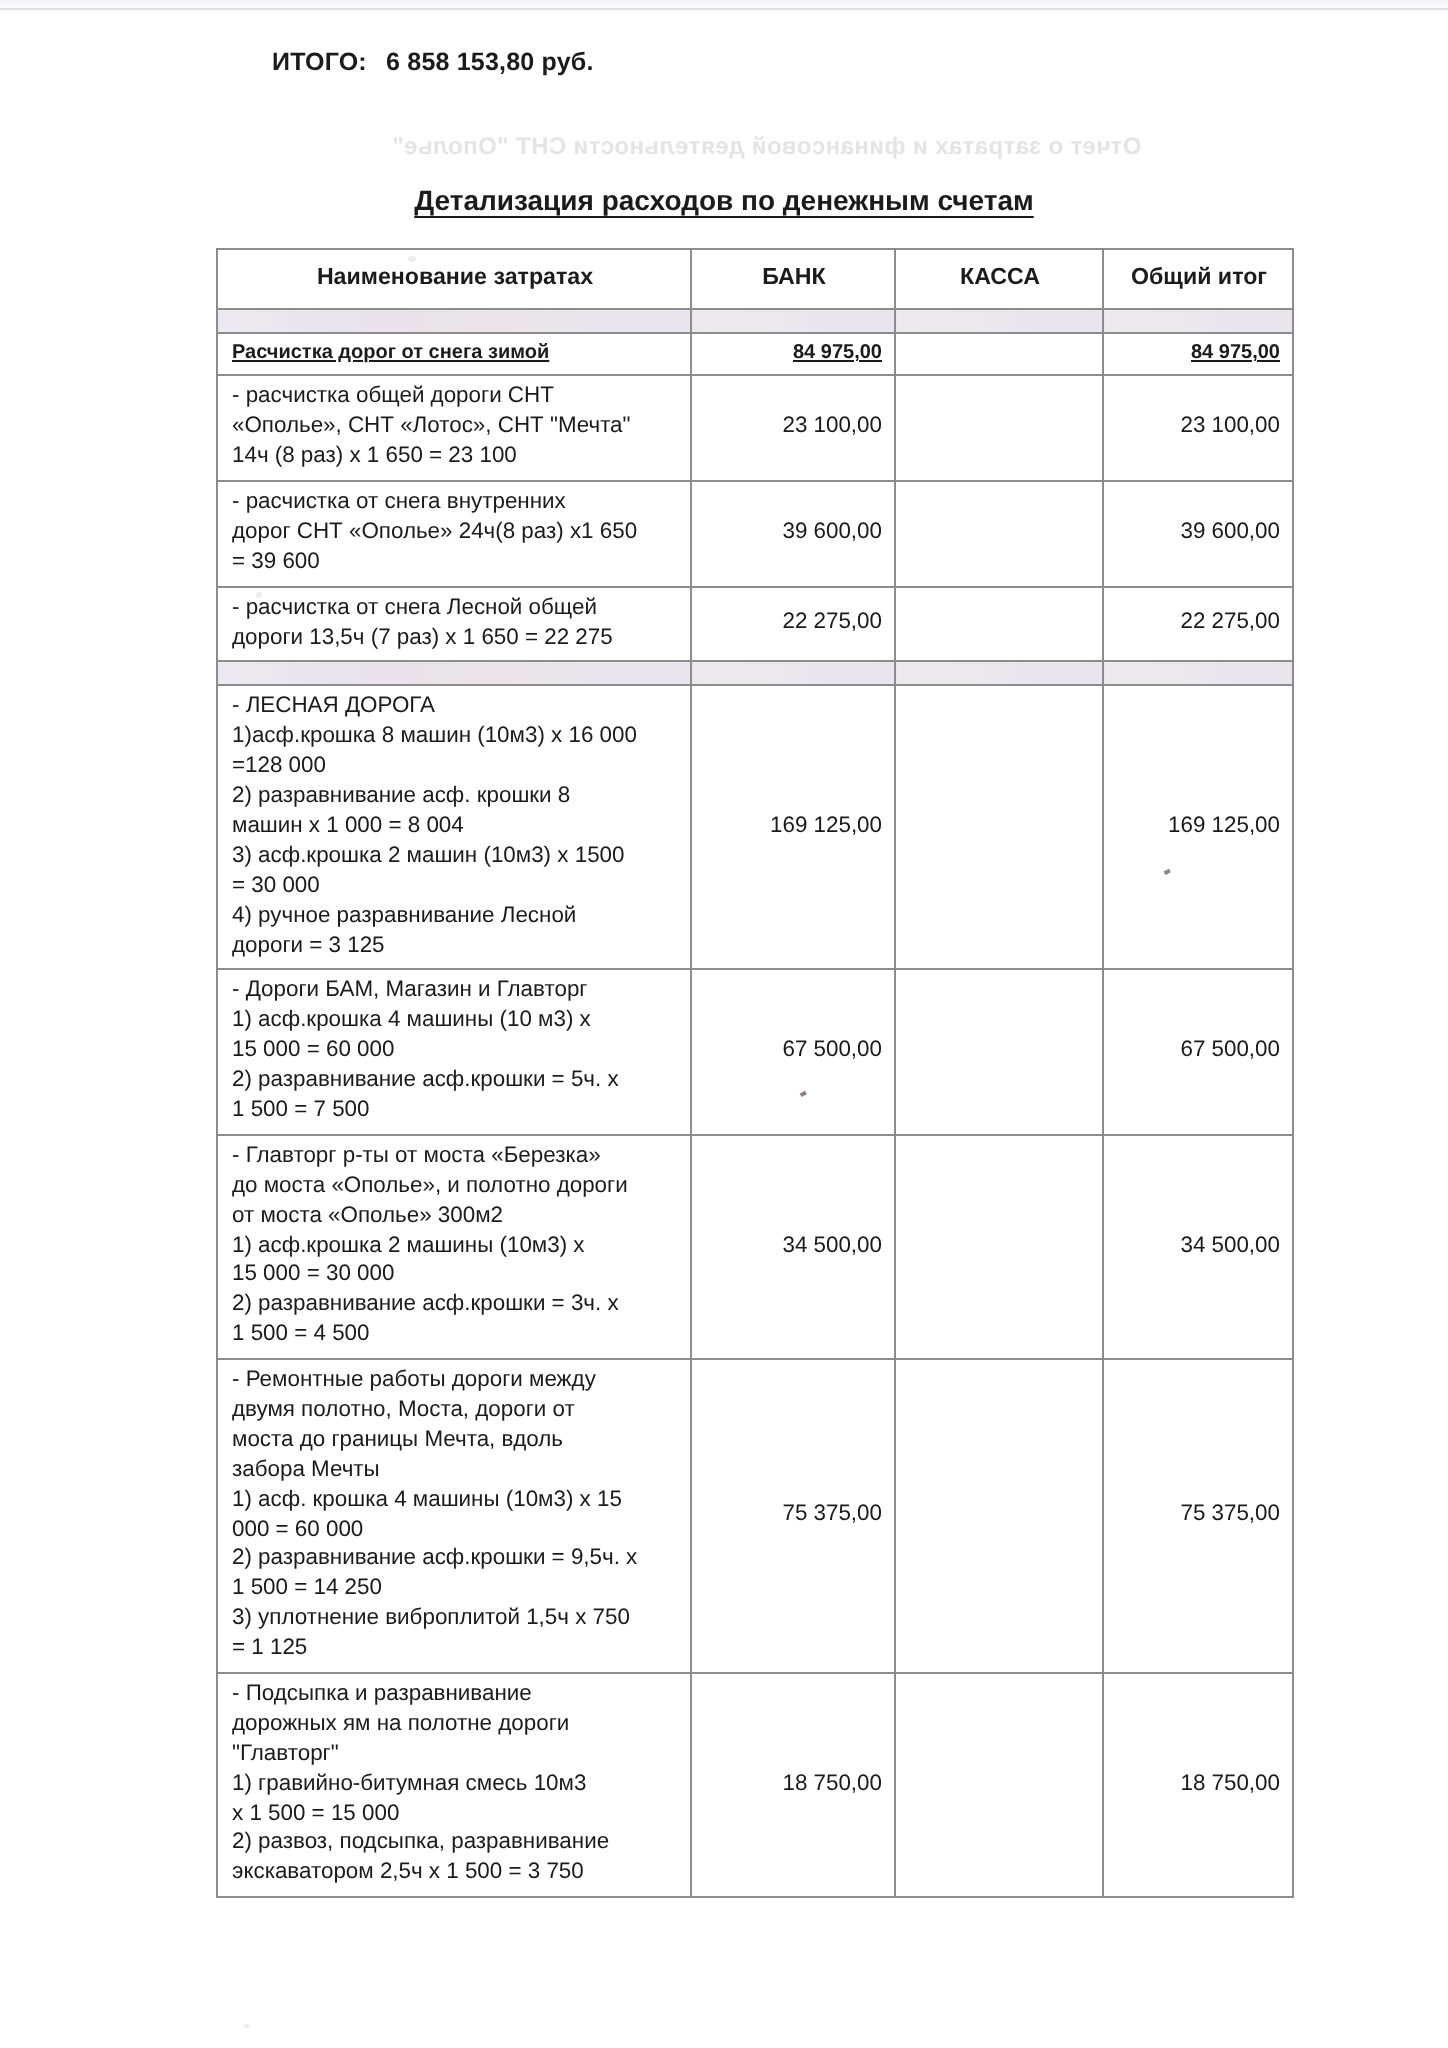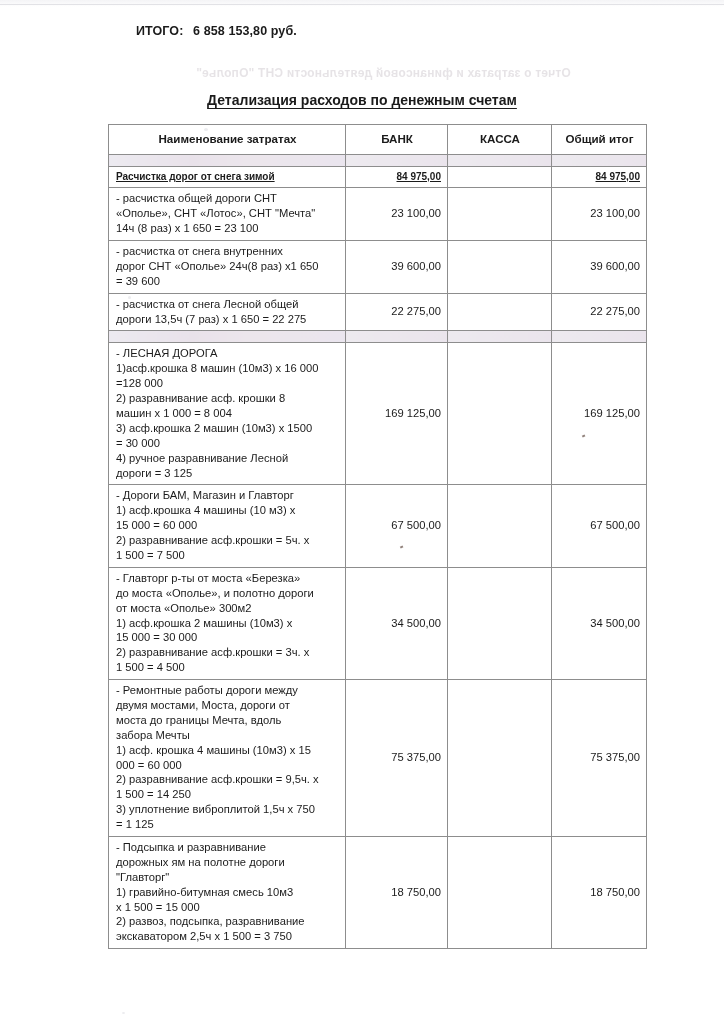--- a/index.html
+++ b/index.html
@@ -258,21 +258,21 @@
               <span class="ln">2) разравнивание асф.крошки = 3ч. x</span>
               <span class="ln">1 500 = 4 500</span>
             </td>
             <td class="num">34 500,00</td>
             <td class="num"></td>
             <td class="num">34 500,00</td>
           </tr>
           <tr>
             <td class="desc">
               <span class="ln"> - Ремонтные работы дороги между</span>
-              <span class="ln">двумя мостами, Моста, дороги от</span>
+              <span class="ln">двумя полотно, Моста, дороги от</span>
               <span class="ln">моста до границы Мечта, вдоль</span>
               <span class="ln">забора Мечты</span>
               <span class="ln">1) асф. крошка 4 машины (10м3) x 15</span>
               <span class="ln">000 = 60 000</span>
               <span class="ln">2) разравнивание асф.крошки = 9,5ч. x</span>
               <span class="ln">1 500 = 14 250</span>
               <span class="ln">3) уплотнение виброплитой 1,5ч x 750</span>
               <span class="ln">= 1 125</span>
             </td>
             <td class="num">75 375,00</td>

